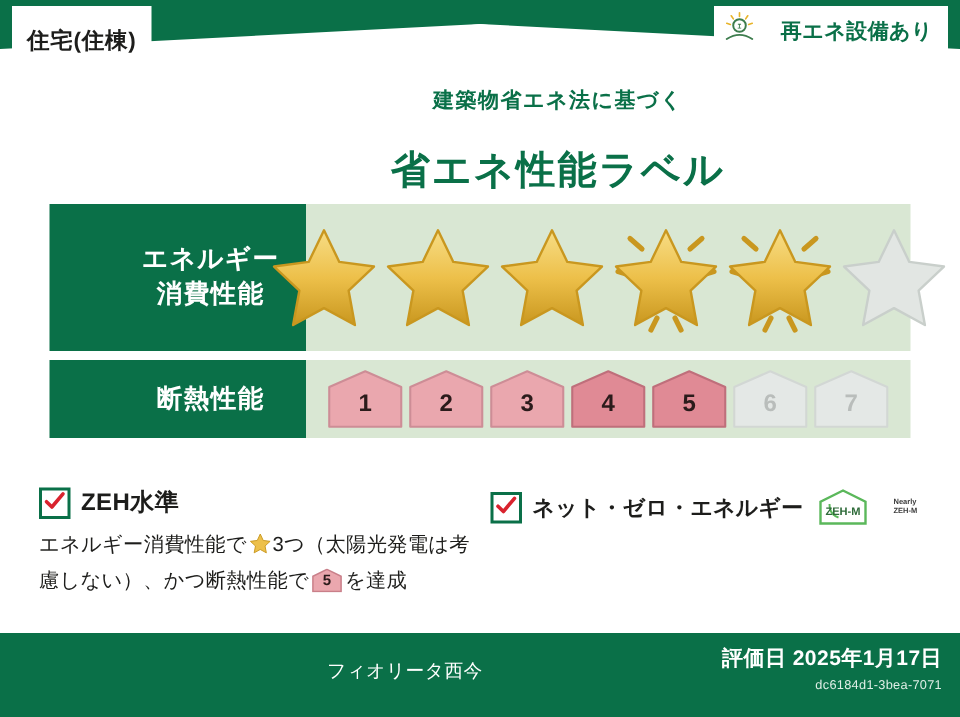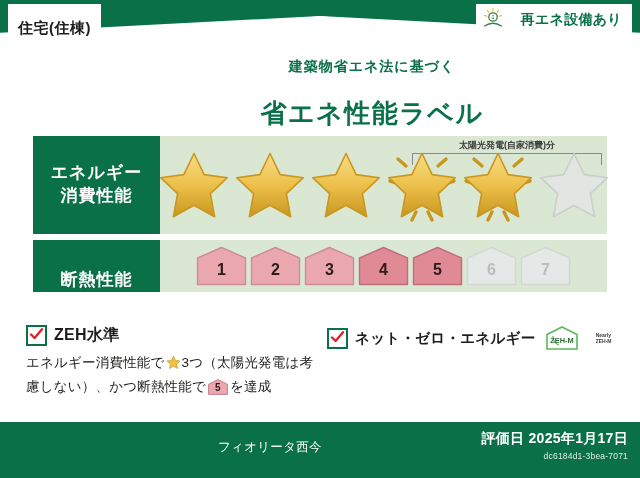--- a/index.html
+++ b/index.html
@@ -40,26 +40,26 @@
   .title-wrap{position:absolute;left:4px;top:58px;width:640px;text-align:center;z-index:5;padding-left:48px;}
   .title-sub{font-size:14px;font-weight:bold;color:#0a7048;letter-spacing:1px;}
   .title-main{font-size:26px;font-weight:bold;color:#0a7048;letter-spacing:1.5px;margin-top:20px;}
 
   
   .rows{position:absolute;left:33px;top:136px;width:574px;z-index:5;}
   .row{display:flex;align-items:stretch;margin-bottom:6px;}
   .row-label{
     width:127px;background:#0a7048;color:#ffffff;
     display:flex;flex-direction:column;align-items:center;justify-content:center;
-    font-size:17px;font-weight:bold;letter-spacing:1px;line-height:1.35;flex:none;
+    font-size:17px;font-weight:bold;letter-spacing:1px;line-height:1.35;flex:none;padding-left:44px;
   }
   .row-body{flex:1;background:#d9e7d3;position:relative;}
   .row-energy .row-label{height:98px;}
   .row-energy .row-body{height:98px;}
-  .row-insul .row-label{height:52px;justify-content:flex-end;}
+  .row-insul .row-label{height:52px;}
   .row-insul .row-body{height:52px;}
 
   
   .solar-note{position:absolute;left:252px;top:3px;width:190px;text-align:center;}
   .solar-note .t{font-size:9px;color:#3b3b3b;font-weight:bold;white-space:nowrap;}
   .solar-bracket{
     height:11px;margin-top:1px;
     border-left:1px solid #8a8a8a;border-right:1px solid #8a8a8a;border-top:1px solid #8a8a8a;
   }
 
@@ -143,24 +143,20 @@
   </div>
 
   <div class="rows">
 
     <div class="row row-energy">
       <div class="row-label">
         <span>エネルギー</span>
         <span>消費性能</span>
       </div>
       <div class="row-body">
-        <div class="solar-note">
-          <div class="t">太陽光発電(自家消費)分</div>
-          <div class="solar-bracket"></div>
-        </div>
         <div class="stars" id="stars">
             <div class="star-cell">
               <svg width="72" height="72" viewBox="0 0 72 72">
       <defs>
                   <linearGradient id="g1" x1="0" y1="0" x2="0" y2="1">
         <stop offset="0" stop-color="#f7dd86"></stop>
                     <stop offset="0.5" stop-color="#edc04a"></stop>
                     <stop offset="1" stop-color="#c9971f"></stop>
       </linearGradient>
                 </defs>

